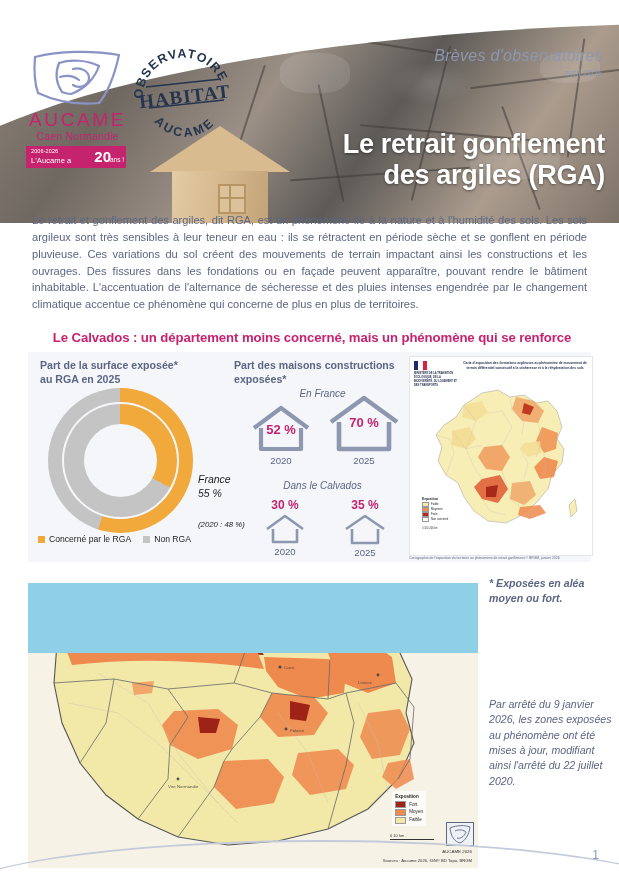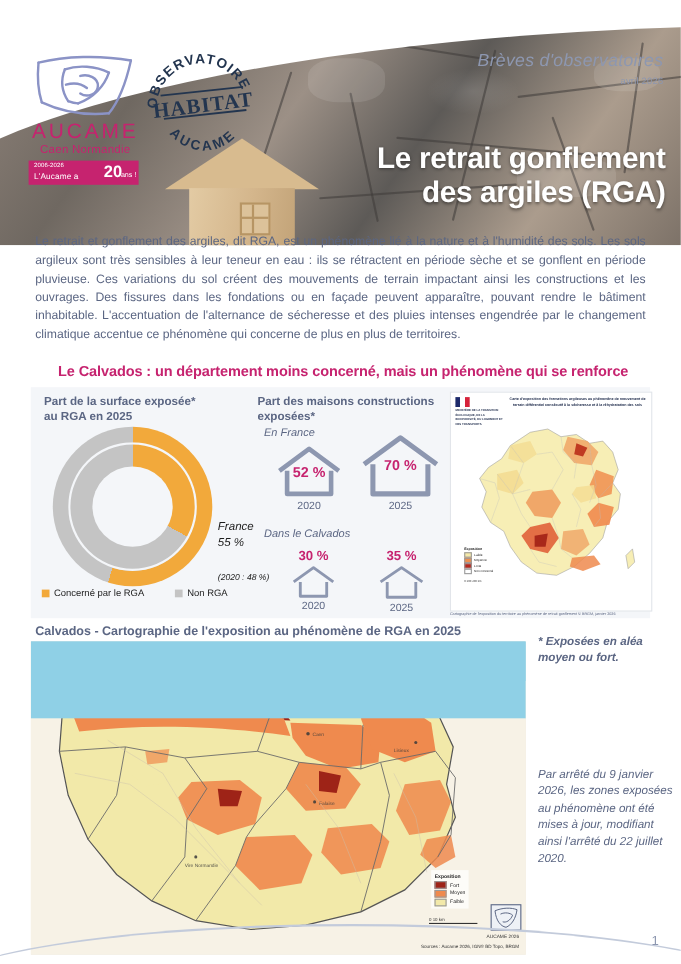--- a/index.html
+++ b/index.html
@@ -115,28 +115,28 @@
     position:absolute;left:36px;top:36px;width:73px;height:73px;border-radius:50%;
     background:#f4f6f9;
   }
   .d-center{position:absolute;left:0;top:54px;width:145px;text-align:center;}
   .d-name{font-size:13px;color:#1d1d1d;line-height:1.2;}
   .d-val{font-size:14px;color:#1d1d1d;line-height:1.5;}
   .d-prev{font-size:7.8px;font-style:italic;color:#1d1d1d;}
   .fr-lbl{position:absolute;left:150px;top:84px;width:75px;font-style:italic;color:#1d1d1d;}
   .fr-n{font-size:10.5px;line-height:1.35;}
   .fr-p{font-size:7.8px;margin-top:20px;}
-  .legend{position:absolute;left:38px;top:534px;display:flex;gap:28px;align-items:center;}
+  .legend{position:absolute;left:38px;top:534px;display:flex;gap:12px;align-items:center;}
   .lg-item{display:flex;align-items:center;gap:4px;font-size:8.6px;color:#1d1d1d;}
   .sw{width:7px;height:7px;display:inline-block;}
 
   
   .houses{position:absolute;left:240px;top:388px;width:165px;height:175px;}
   .h-group-lbl{
-    position:absolute;width:165px;
+    position:absolute;width:165px;text-align:center;
     font-size:10px;font-style:italic;color:#5b6683;
   }
   .hcell{position:absolute;width:78px;text-align:center;}
   .hsvg{display:block;margin:0 auto;}
   .h-pct{
     position:absolute;width:100%;text-align:center;
     color:#c6236f;font-weight:700;
   }
   .h-year{font-size:9.6px;color:#5b6683;margin-top:1px;}
 
@@ -412,21 +412,20 @@
       </div>
       <div class="fr-leg-row">
         <span class="fr-leg-sw" style="background:#ffffff"></span>
         <span>Non concerné</span>
       </div>
     </div>
     <div class="fr-scale">0    100    200 km</div>
   </div>
   <div class="fr-cap">Cartographie de l'exposition du territoire au phénomène de retrait gonflement © BRGM, janvier 2026</div>
 
-  <div class="map-title">Calvados - Cartographie de l'exposition au phénomène de RGA en 2025</div>
 
   <div class="mapbox">
     <div class="sea"></div>
     <svg width="450" height="285" viewBox="0 0 450 285">
       <rect x="0" y="0" width="450" height="285" fill="#f7f2e6"></rect>
       <path d="M0 0 H450 V36 C400 34, 360 46, 330 58 C300 68, 250 56, 200 44 C150 34, 80 40, 0 62 Z" fill="#8fd0e6"></path>
       <path d="M30 48 C90 36, 150 40, 210 46 C270 52, 320 50, 360 44 L372 70 L384 96 L378 130 L386 160 L370 196 L340 226 L300 246 L250 258 L200 262 L150 254 L110 236 L78 212 L52 180 L34 140 L26 100 Z" fill="#f2e9a9" stroke="#555" stroke-width="1.1"></path>
       <path d="M40 54 C100 44, 160 48, 220 54 C270 58, 310 56, 350 50 L356 66 C310 72, 250 68, 190 62 C130 56, 80 58, 44 68 Z" fill="#d5e7f2" opacity=".0"></path>
       <path d="M44 52 C100 44, 160 48, 218 54 L222 66 C164 60, 106 58, 48 66 Z" fill="#9e2317"></path>
       <path d="M60 48 L96 46 L104 58 L70 60 Z" fill="#9e2317"></path>

